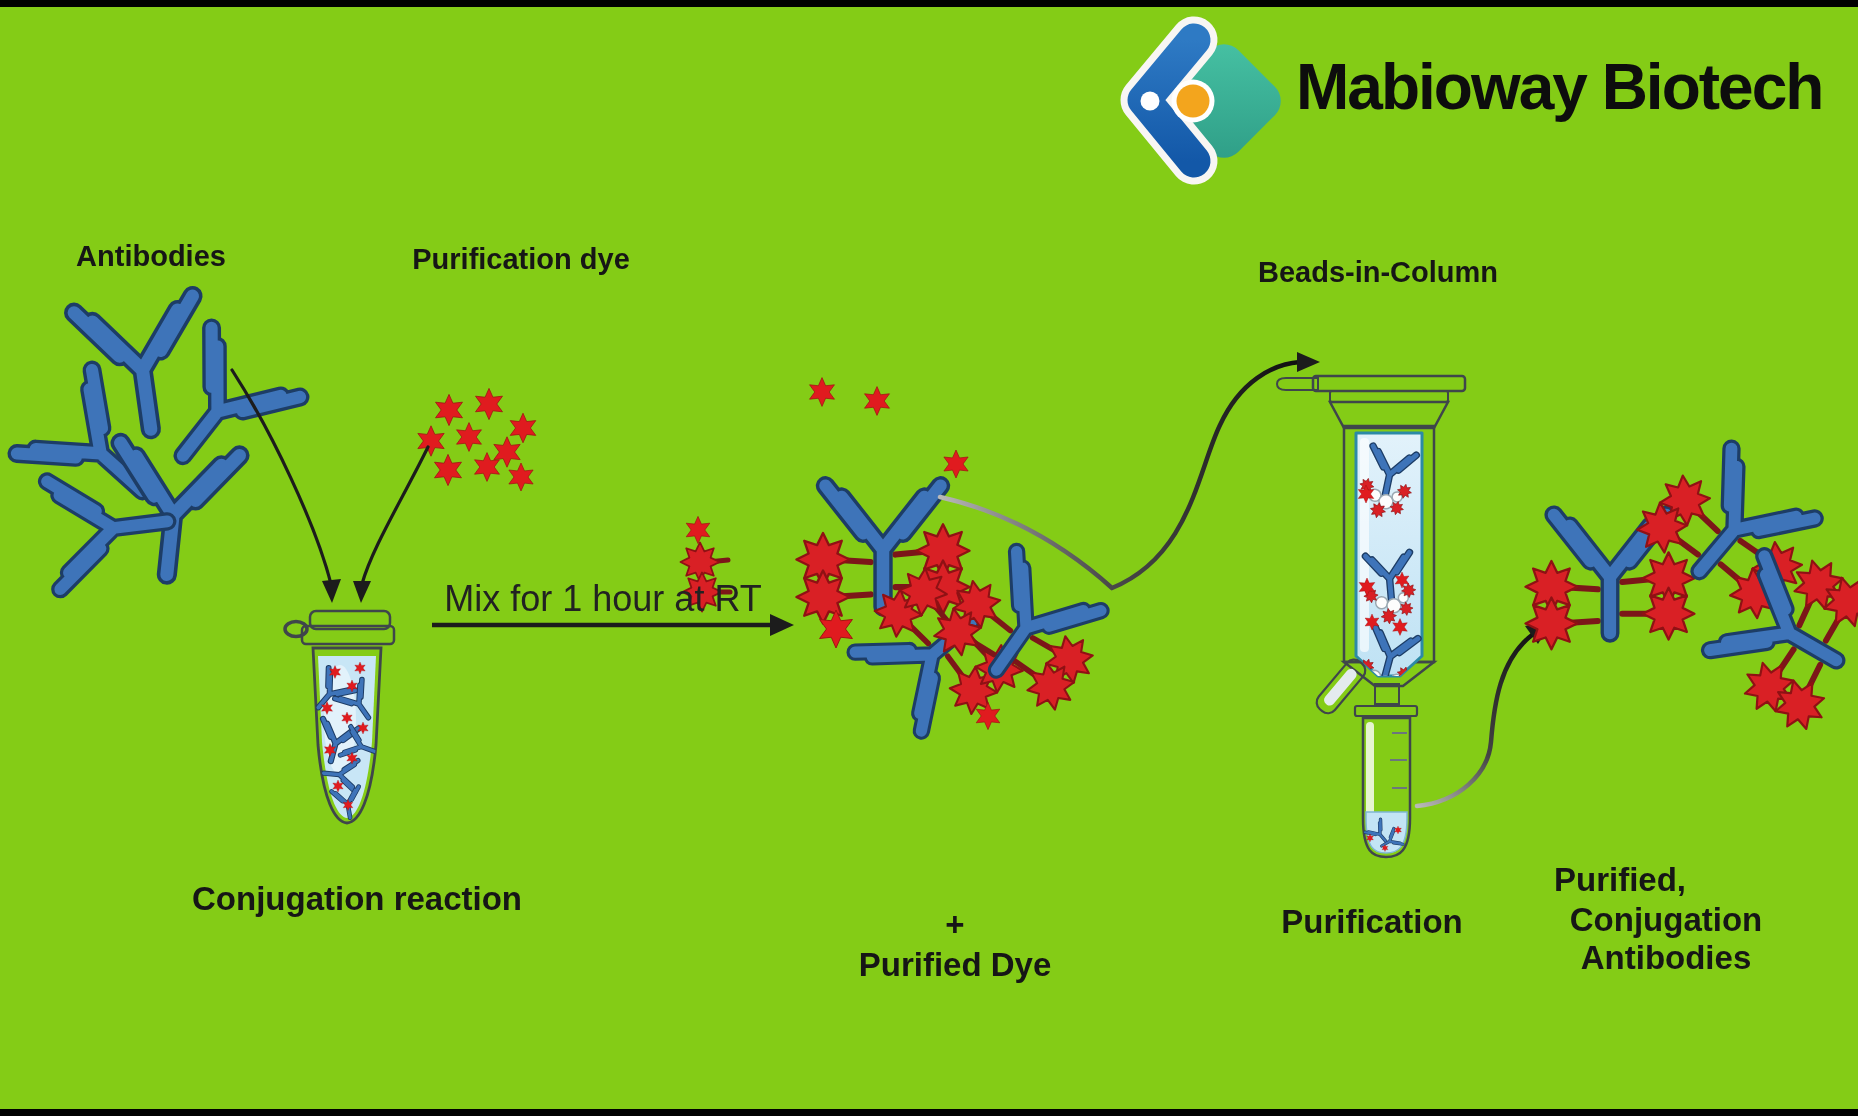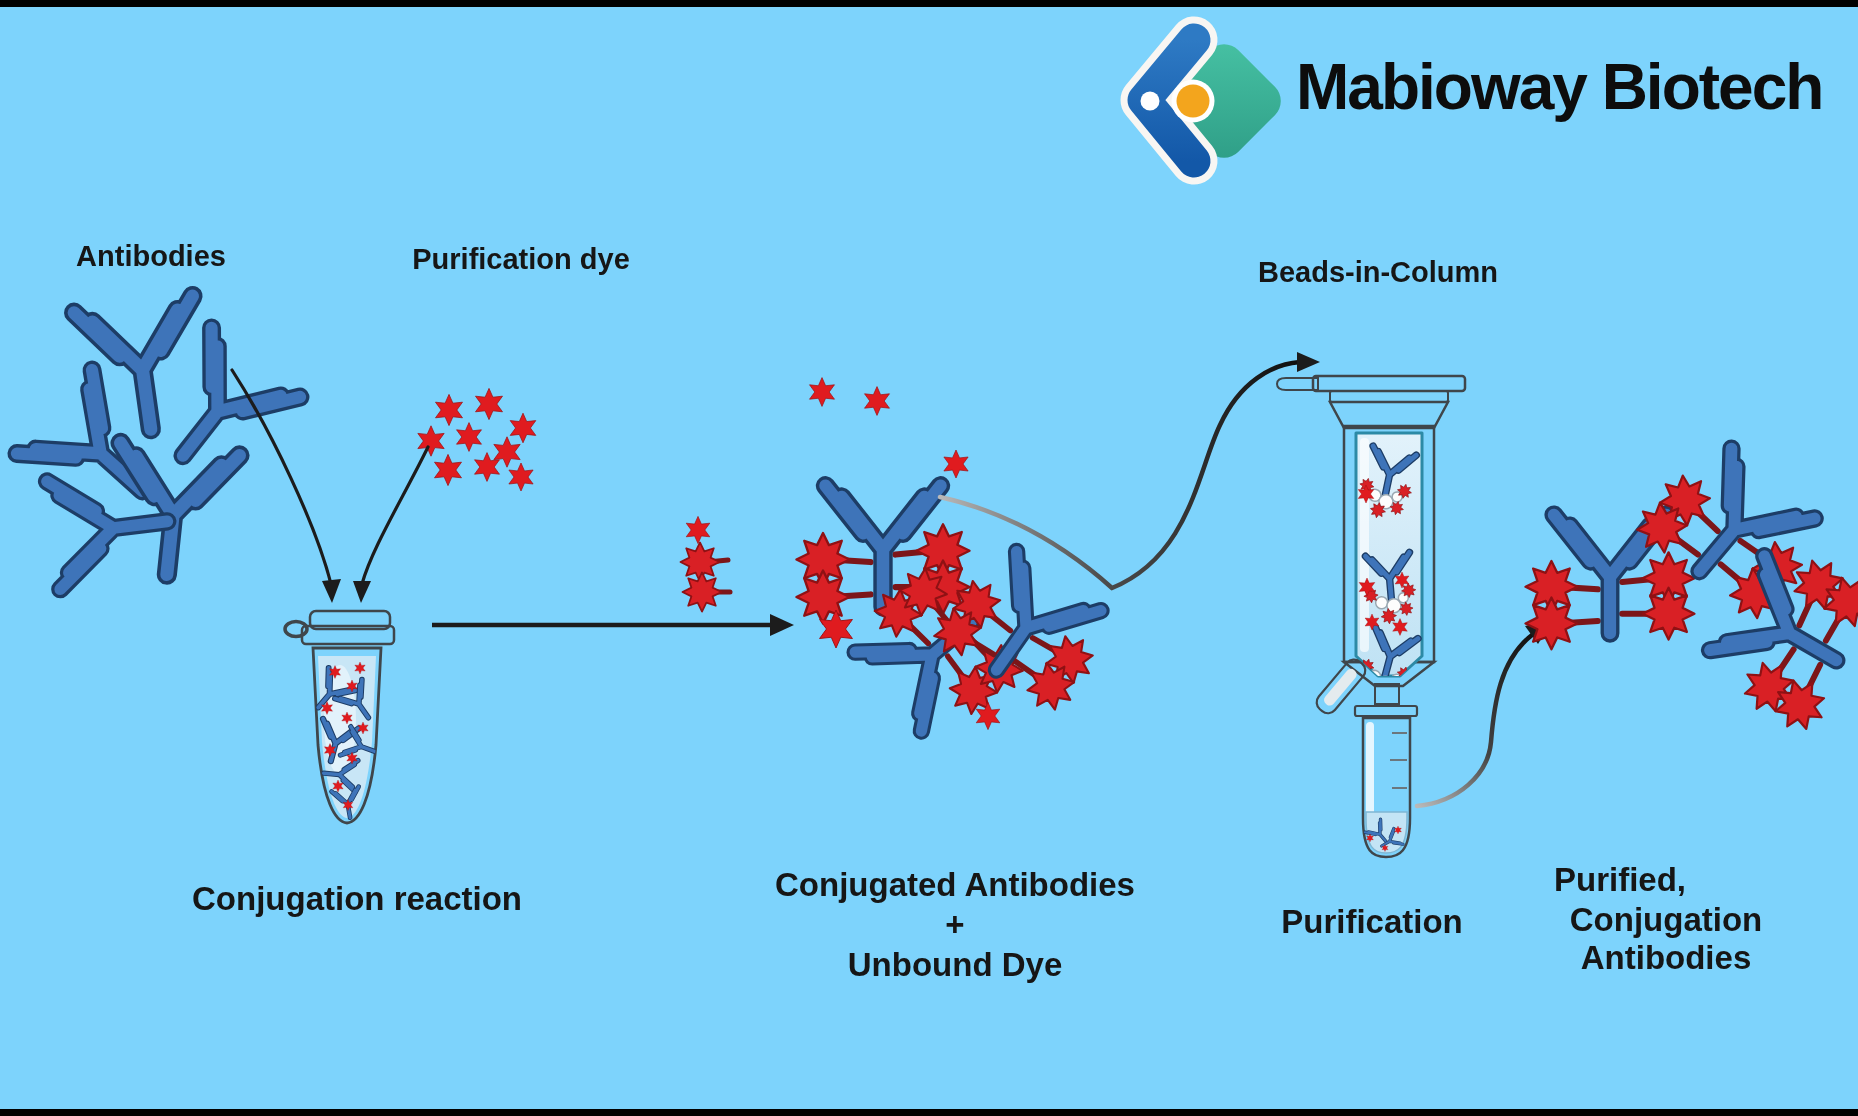--- a/index.html
+++ b/index.html
@@ -1,18 +1,18 @@
 <!DOCTYPE html>
 <html><head>
 <meta charset="utf-8">
 <style>
   html,body{margin:0;padding:0;}
   #stage{
     position:relative; width:1858px; height:1116px;
-    background:#7dd3fc; overflow:hidden;
+    background:#84cc16; overflow:hidden;
     font-family:"Liberation Sans", sans-serif;
   }
   .bar{position:absolute; left:0; width:1858px; height:7px; background:#000;}
   .bar.top{top:0;} .bar.bottom{bottom:0;}
   svg{position:absolute; left:0; top:0;}
   .lbl{
     position:absolute; transform:translateX(-50%);
     font-weight:700; color:#161616; text-align:center; white-space:nowrap;
   }
   .lbl.small{font-size:29px;}
@@ -247,25 +247,25 @@
       <use href="#conjab" transform="translate(1610,560) scale(1.22)"></use>
       <use href="#conjab" transform="translate(1745,517) rotate(40) scale(1.18)"></use>
       <use href="#conjab" transform="translate(1775,625) rotate(-60) scale(1.18)"></use>
     </g>
   </svg>
 
   <div id="logo-text">Mabioway Biotech</div>
 
   <div class="lbl small" style="left:151px; top:240px;">Antibodies</div>
   <div class="lbl small" style="left:521px; top:243px;">Purification dye</div>
+  <div class="lbl mix" style="left:603px; top:578px;">Mix for 1 hour at RT</div>
   <div class="lbl caption" style="left:357px; top:880px;">Conjugation reaction</div>
 
-  <div class="lbl caption" style="left:955px; top:866px;">Conjugated Antibodies</div>
   <div class="lbl caption" style="left:955px; top:906px;">+</div>
-  <div class="lbl caption" style="left:955px; top:946px;">Unbound Dye</div>
+  <div class="lbl caption" style="left:955px; top:946px;">Purified Dye</div>
 
   <div class="lbl small" style="left:1378px; top:256px;">Beads-in-Column</div>
   <div class="lbl caption" style="left:1372px; top:903px;text-align:right;">Purification</div>
 
   <div class="lbl caption" style="left:1620px; top:861px;">Purified,</div>
   <div class="lbl caption" style="left:1666px; top:901px;">Conjugation</div>
   <div class="lbl caption" style="left:1666px; top:939px;">Antibodies</div>
 </div>
 
 </body></html>

